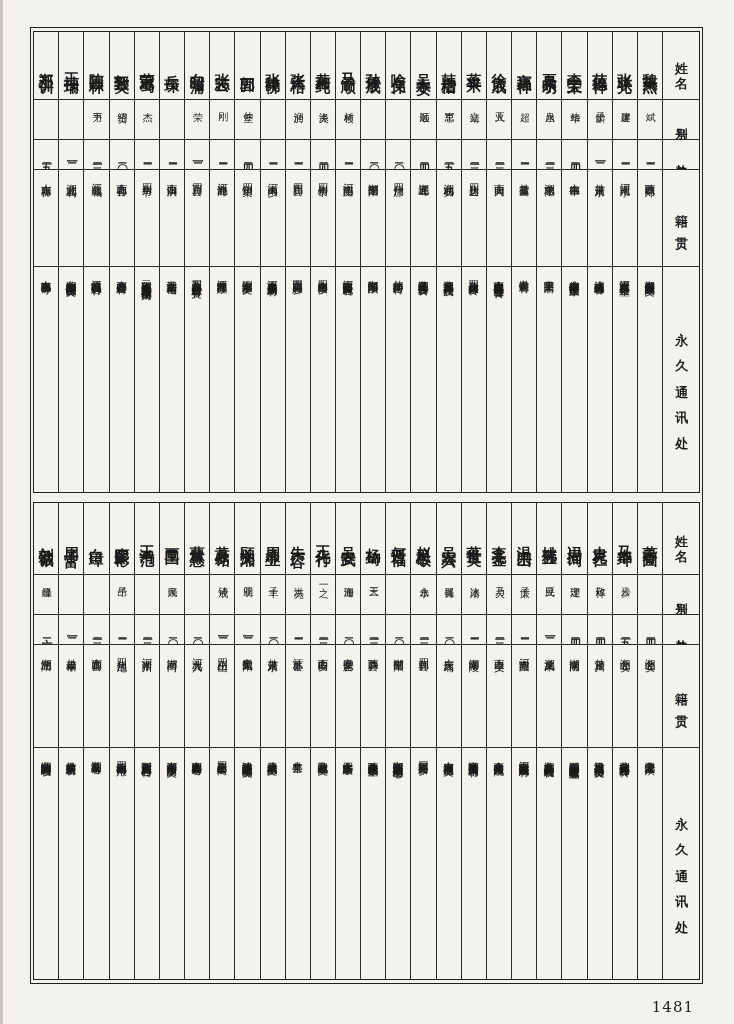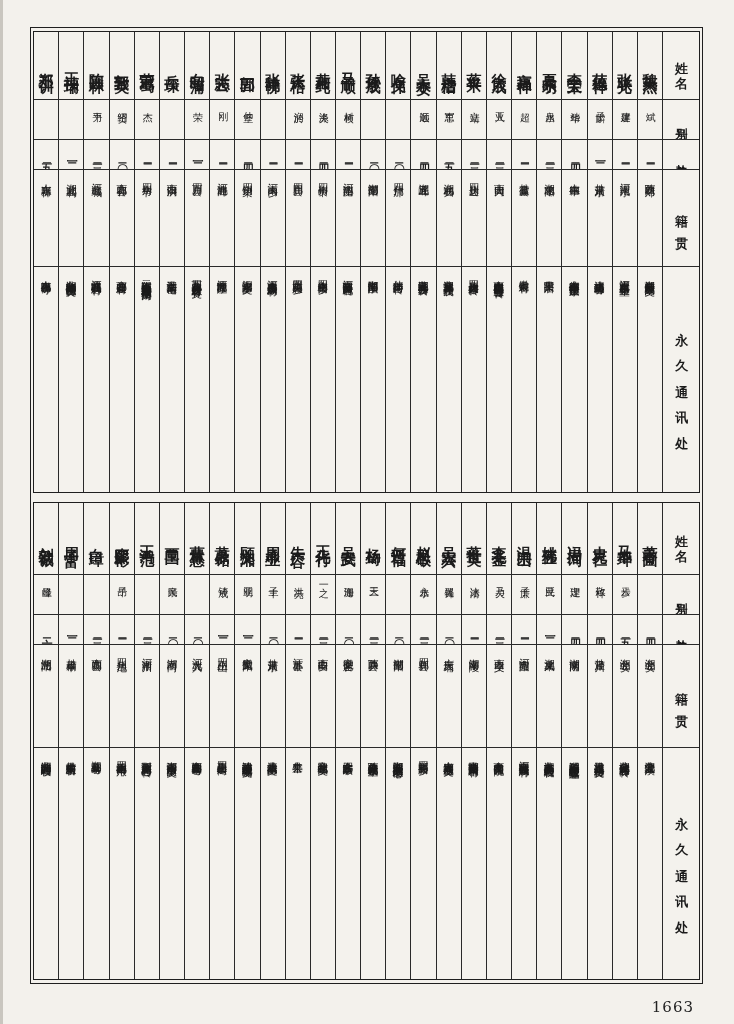--- a/index.html
+++ b/index.html
@@ -973,14 +973,14 @@
           </div>
           <div class="cell native">
             <span class="vtext">湖北沔阳</span>
           </div>
           <div class="cell address">
             <span class="vtext">湖北沔阳塘湾刘时和收</span>
           </div>
         </div>
       </section>
   </div>
-  <div class="page-number">1663</div>
+  <div class="page-number">1481</div>
 </div>
 
 </body></html>

